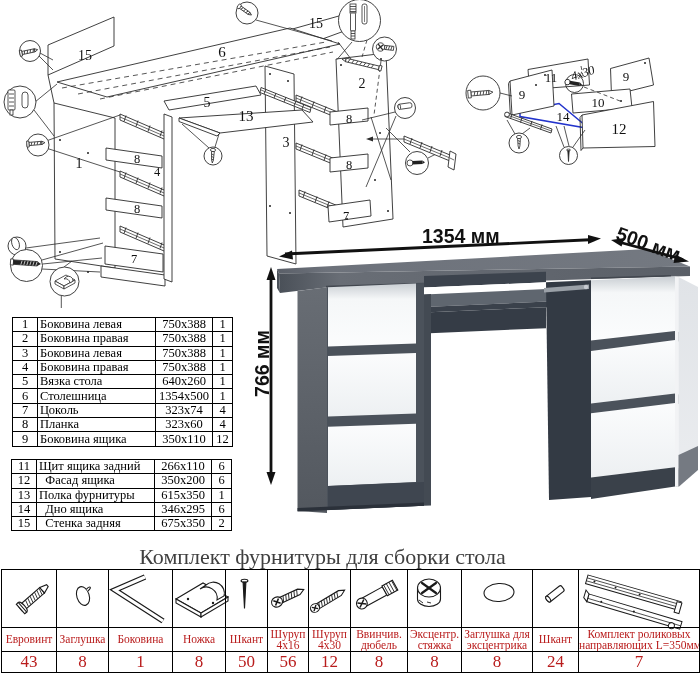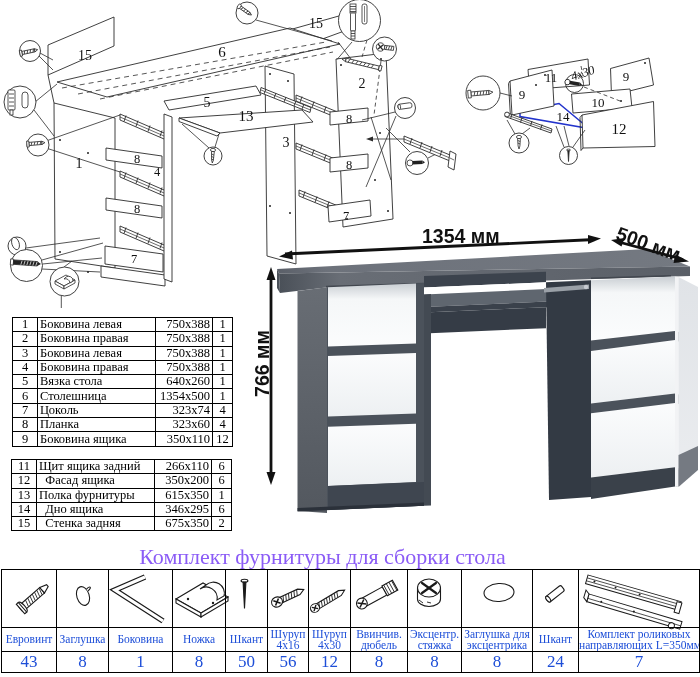--- a/index.html
+++ b/index.html
@@ -3,32 +3,32 @@
 <meta charset="utf-8">
 <style>
 html,body{margin:0;padding:0;background:#ffffff;}
 #page{position:relative;width:700px;height:677px;background:#fff;overflow:hidden;
   font-family:"Liberation Serif", serif;}
 #dia{position:absolute;left:0;top:0;}
 
 .ptable{position:absolute;border-collapse:collapse;font-family:"Liberation Serif",serif;font-size:12.5px;color:#000;}
 .ptable td{border:1px solid #000;padding:0 2px;height:13.3px;line-height:13px;white-space:nowrap;}
 .ptable td.n{text-align:center;width:20px;}
-.ptable td.s{text-align:right;width:52px;}
+.ptable td.s{text-align:center;width:52px;}
 .ptable td.q{text-align:center;width:15px;}
 .ptable td.t{width:113px;}
 
 #row10{position:absolute;left:14px;top:446px;width:224px;font-family:"Liberation Serif",serif;font-size:12.5px;line-height:13px;white-space:nowrap;}
 
-#hw{position:absolute;left:1px;top:569px;width:698px;height:104px;border-collapse:collapse;table-layout:fixed;font-family:"Liberation Serif",serif;color:#1d4ed8;}
+#hw{position:absolute;left:1px;top:569px;width:698px;height:104px;border-collapse:collapse;table-layout:fixed;font-family:"Liberation Serif",serif;color:#b91c1c;}
 #hw td{border:1px solid #000;text-align:center;padding:0;overflow:hidden;}
 #hw .nm{font-size:11.5px;line-height:11px;height:24px;white-space:nowrap;}
 #hw .ct{font-size:17px;height:20px;}
 #hw .ic{height:58px;}
-#title{position:absolute;left:0;top:544px;width:645px;text-align:center;font-family:"Liberation Serif",serif;font-size:22px;color:#8b5cf6;}
+#title{position:absolute;left:0;top:544px;width:645px;text-align:center;font-family:"Liberation Serif",serif;font-size:22px;color:#404040;}
 .dim{position:absolute;font-family:"Liberation Sans",sans-serif;font-weight:bold;font-size:19.5px;color:#111;white-space:nowrap;}
 </style>
 </head>
 <body>
 <div id="page">
 <svg id="dia" width="700" height="677" viewBox="0 0 700 677">
   <defs>
     <linearGradient id="topg" x1="0" y1="0" x2="1" y2="0">
       <stop offset="0" stop-color="#5a5f68"></stop>
           <stop offset="0.12" stop-color="#6d727b"></stop>

